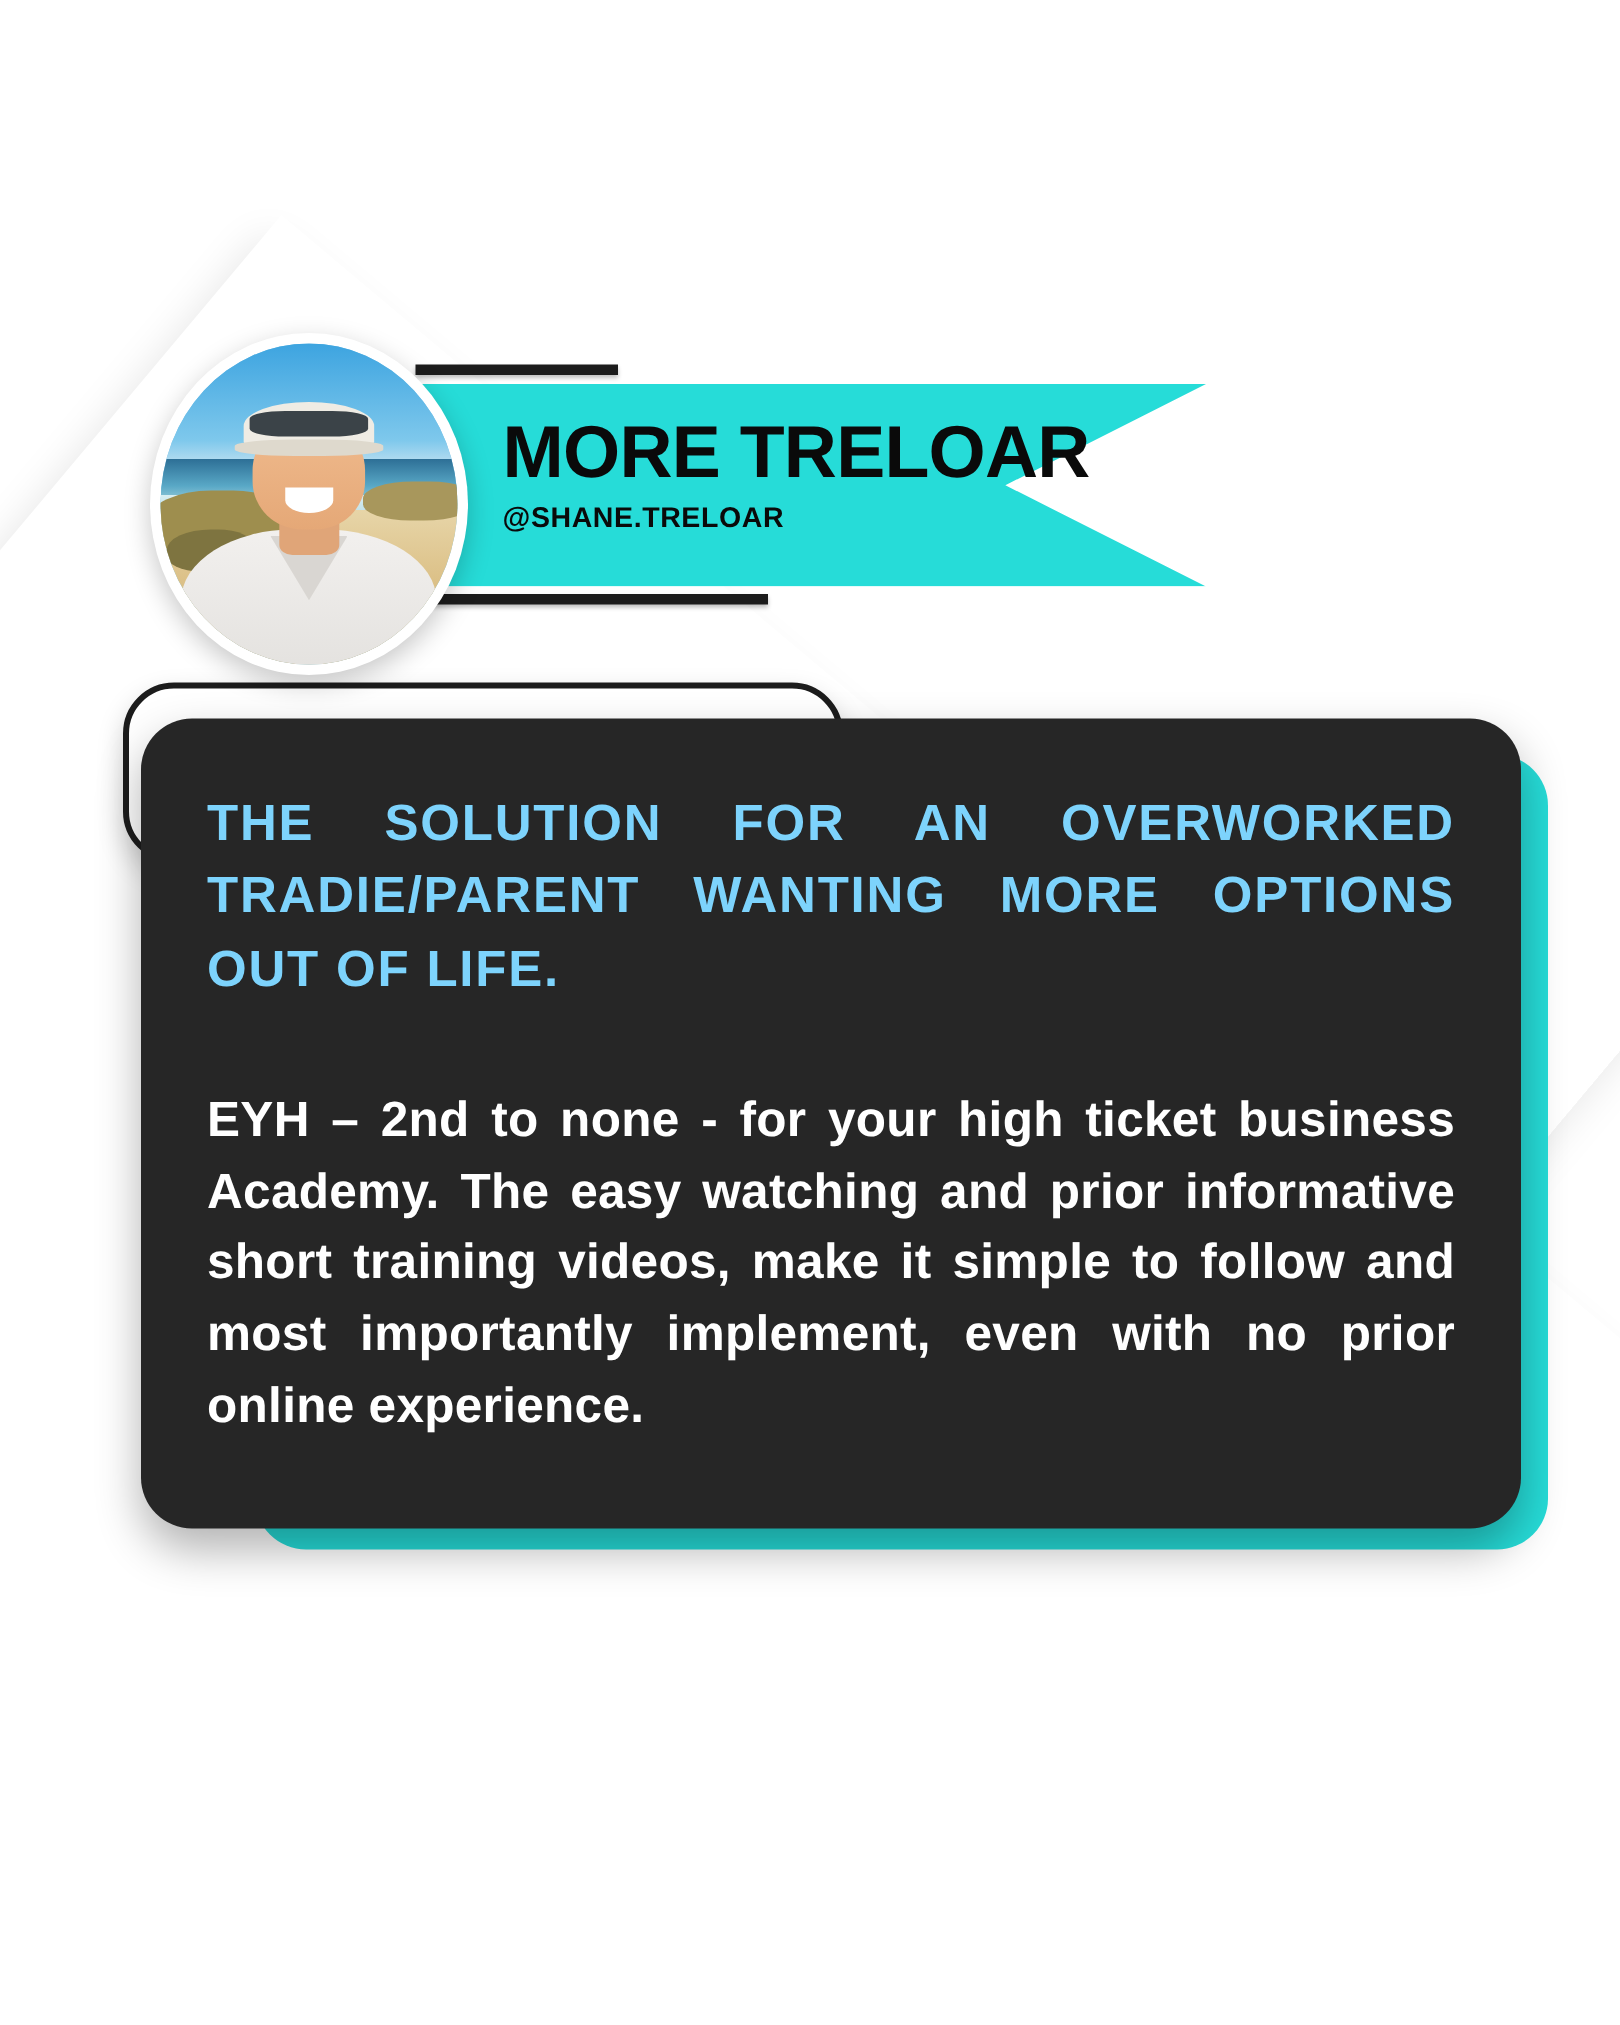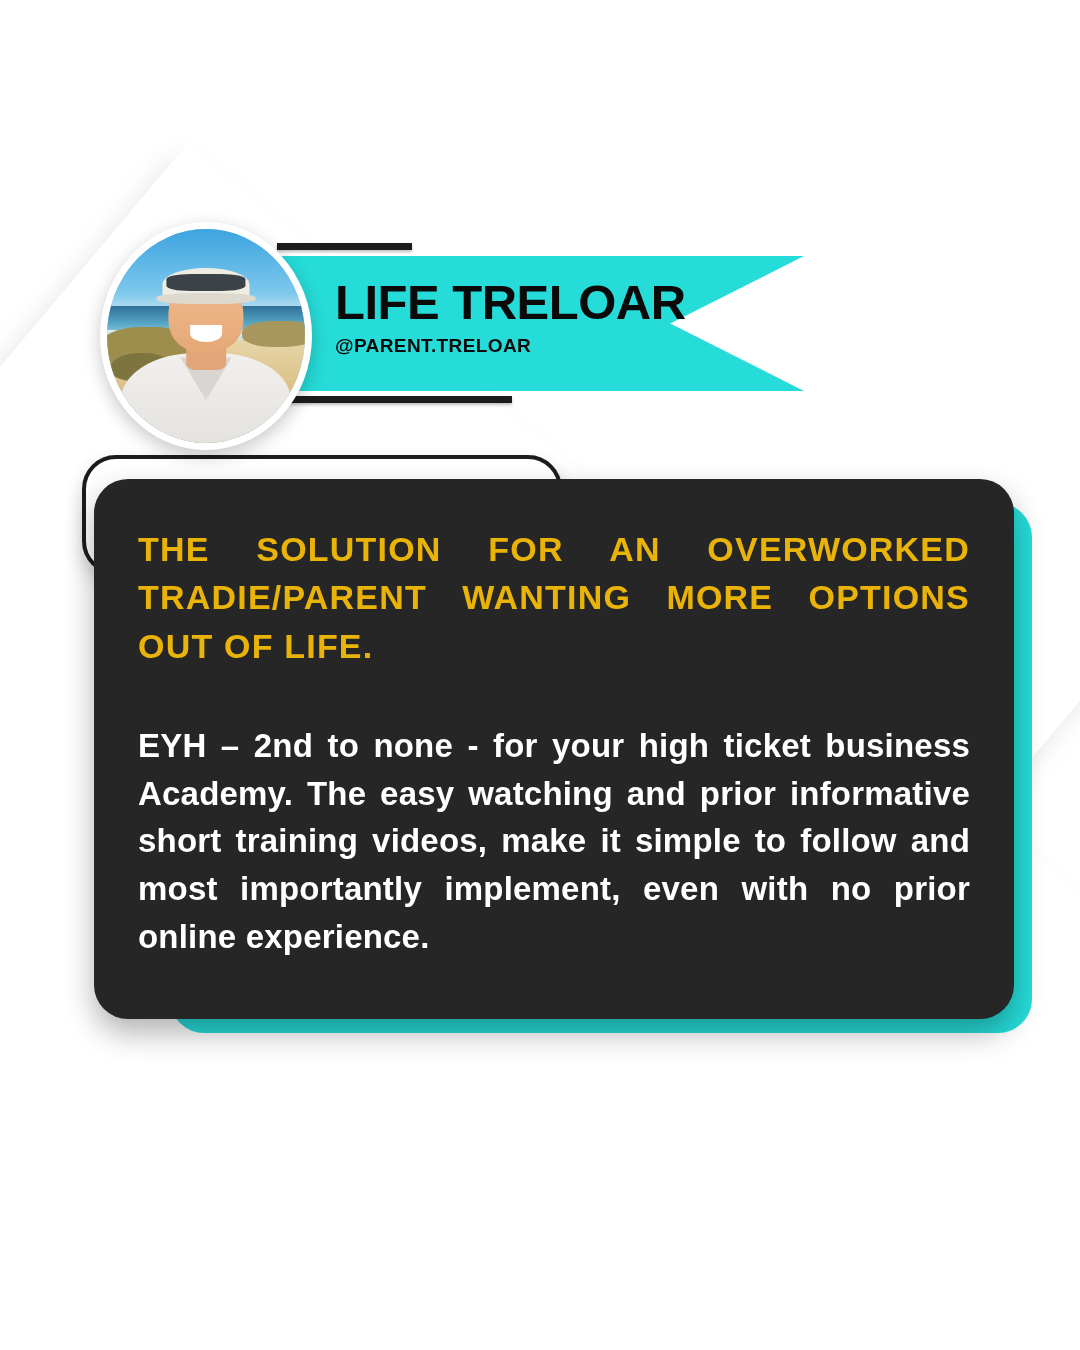--- a/index.html
+++ b/index.html
@@ -241,21 +241,21 @@
     position:absolute;
     left:12px; top:24px;
     width:920px; height:540px;
     border-radius:34px;
     background:#262626;
     box-shadow:0 14px 30px rgba(0,0,0,0.30);
     padding:46px 44px 30px 44px;
   }
 
   .quote-heading {
-    color:#eab308;
+    color:#7dd3fc;
     font-family:"Liberation Sans", sans-serif;
     font-weight:bold;
     font-size:34px;
     line-height:1.42;
     letter-spacing:1.2px;
     text-align:justify;
     text-align-last:left;
   }
   .quote-body {
     margin-top:52px;
@@ -284,22 +284,22 @@
   <div class="fold fold-b"></div>
 
   <div class="header">
 
     <div class="rule rule-top"></div>
     <div class="rule rule-bottom"></div>
 
     <div class="banner"></div>
 
     <div class="banner-inner">
-      <div class="banner-name">LIFE TRELOAR</div>
-      <div class="banner-handle">@PARENT.TRELOAR</div>
+      <div class="banner-name">MORE TRELOAR</div>
+      <div class="banner-handle">@SHANE.TRELOAR</div>
     </div>
   </div>
 
   <div class="avatar-wrap">
     <div class="avatar">
       <div class="av-sky"></div>
       <div class="av-sea"></div>
       <div class="av-surf"></div>
       <div class="av-sand"></div>
       <div class="av-rock1"></div>

